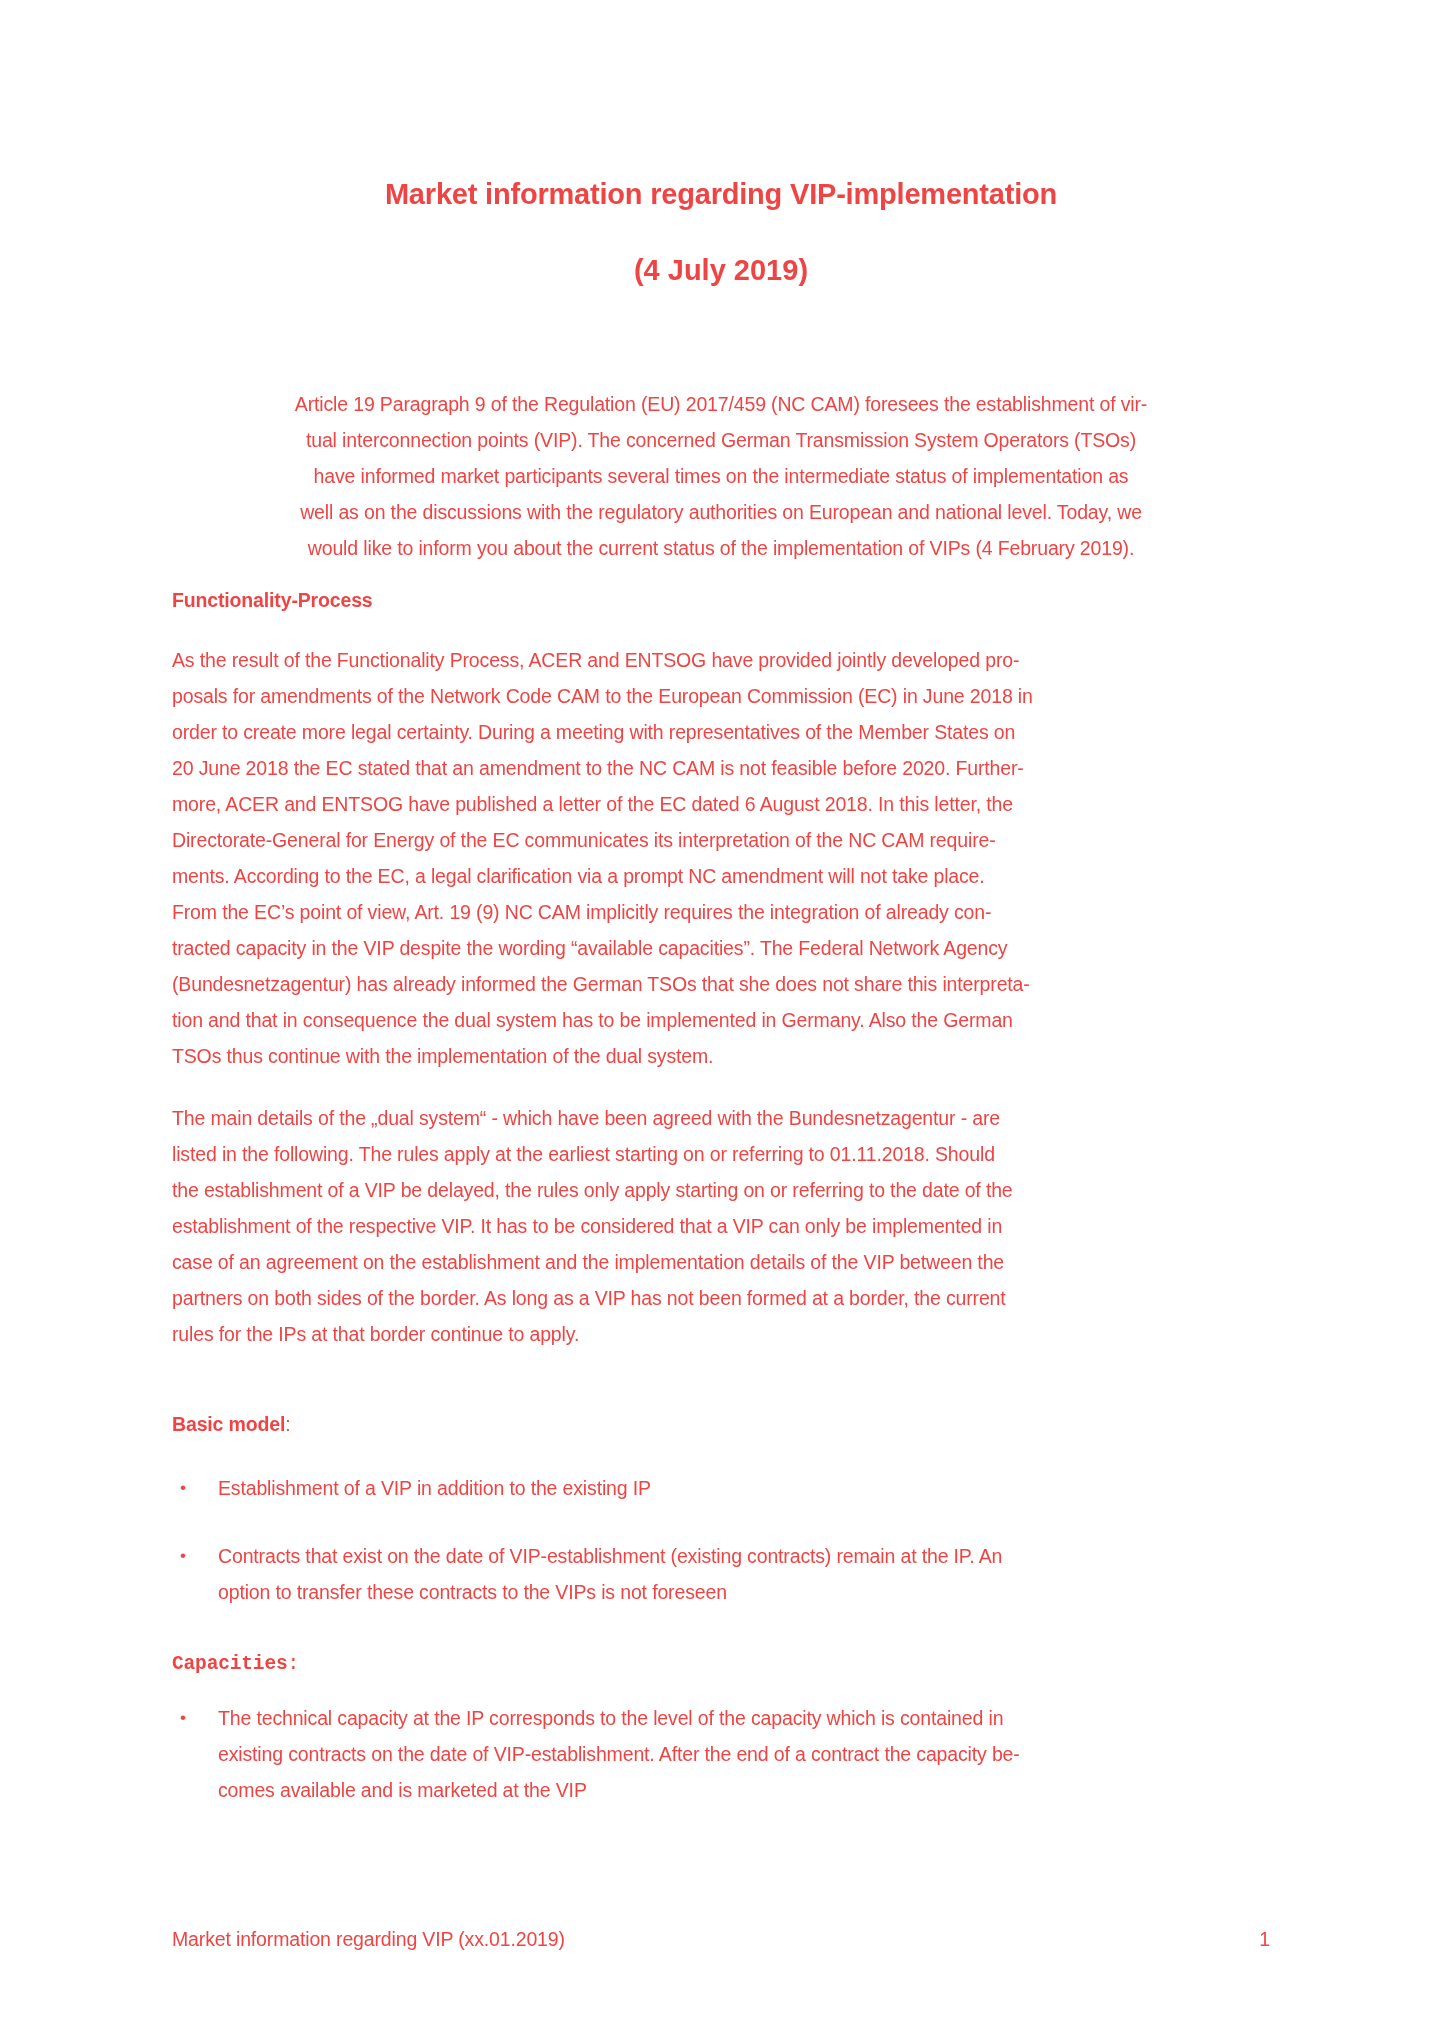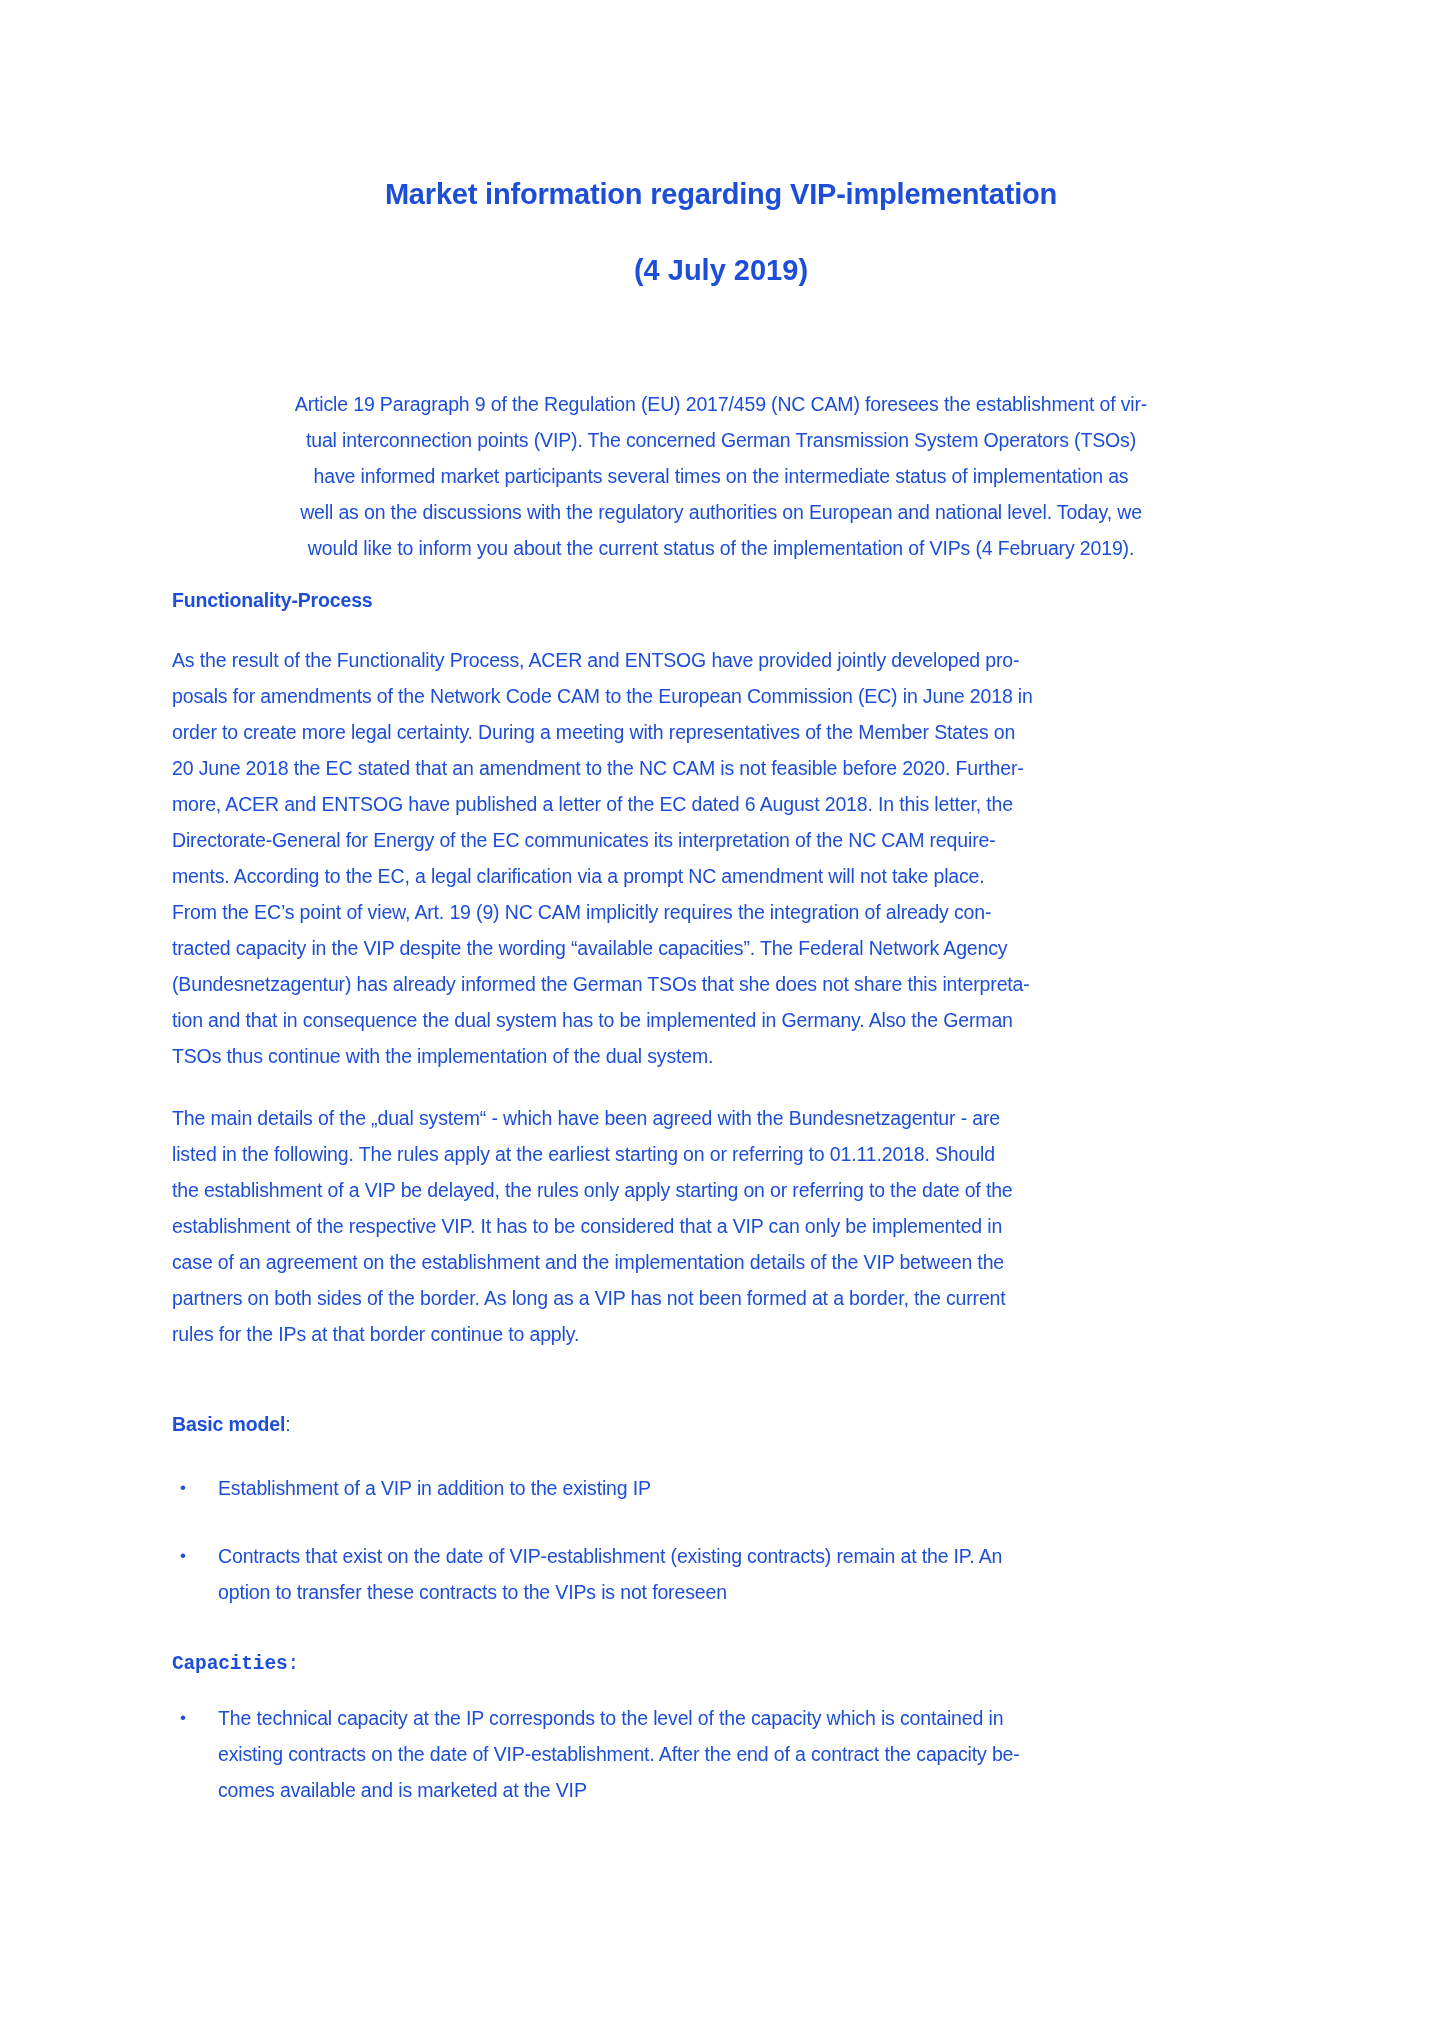--- a/index.html
+++ b/index.html
@@ -5,21 +5,21 @@
   html, body {
     margin: 0;
     padding: 0;
     background: #ffffff;
   }
   .page {
     position: relative;
     width: 1440px;
     height: 2038px;
     background: #ffffff;
-    color: #1d4ed8;
+    color: #ef4444;
     font-family: "Liberation Sans", sans-serif;
     overflow: hidden;
   }
   .content {
     padding: 0 170px 0 172px;
   }
   .doc-title {
     margin: 172px 0 0 0;
     font-size: 29px;
     line-height: 44px;
@@ -150,13 +150,17 @@
       <li class="bullet-item b3">
         <span class="marker">•</span>
         <span class="btext">The technical capacity at the IP corresponds to the level of the capacity which is contained in
 existing contracts on the date of VIP-establishment. After the end of a contract the capacity be-
 comes available and is marketed at the VIP</span>
       </li>
     </ul>
 
   </div>
 
+  <div class="footer">
+    <span>Market information regarding VIP (xx.01.2019)</span>
+    <span>1</span>
+  </div>
 </div>
 
 </body></html>

